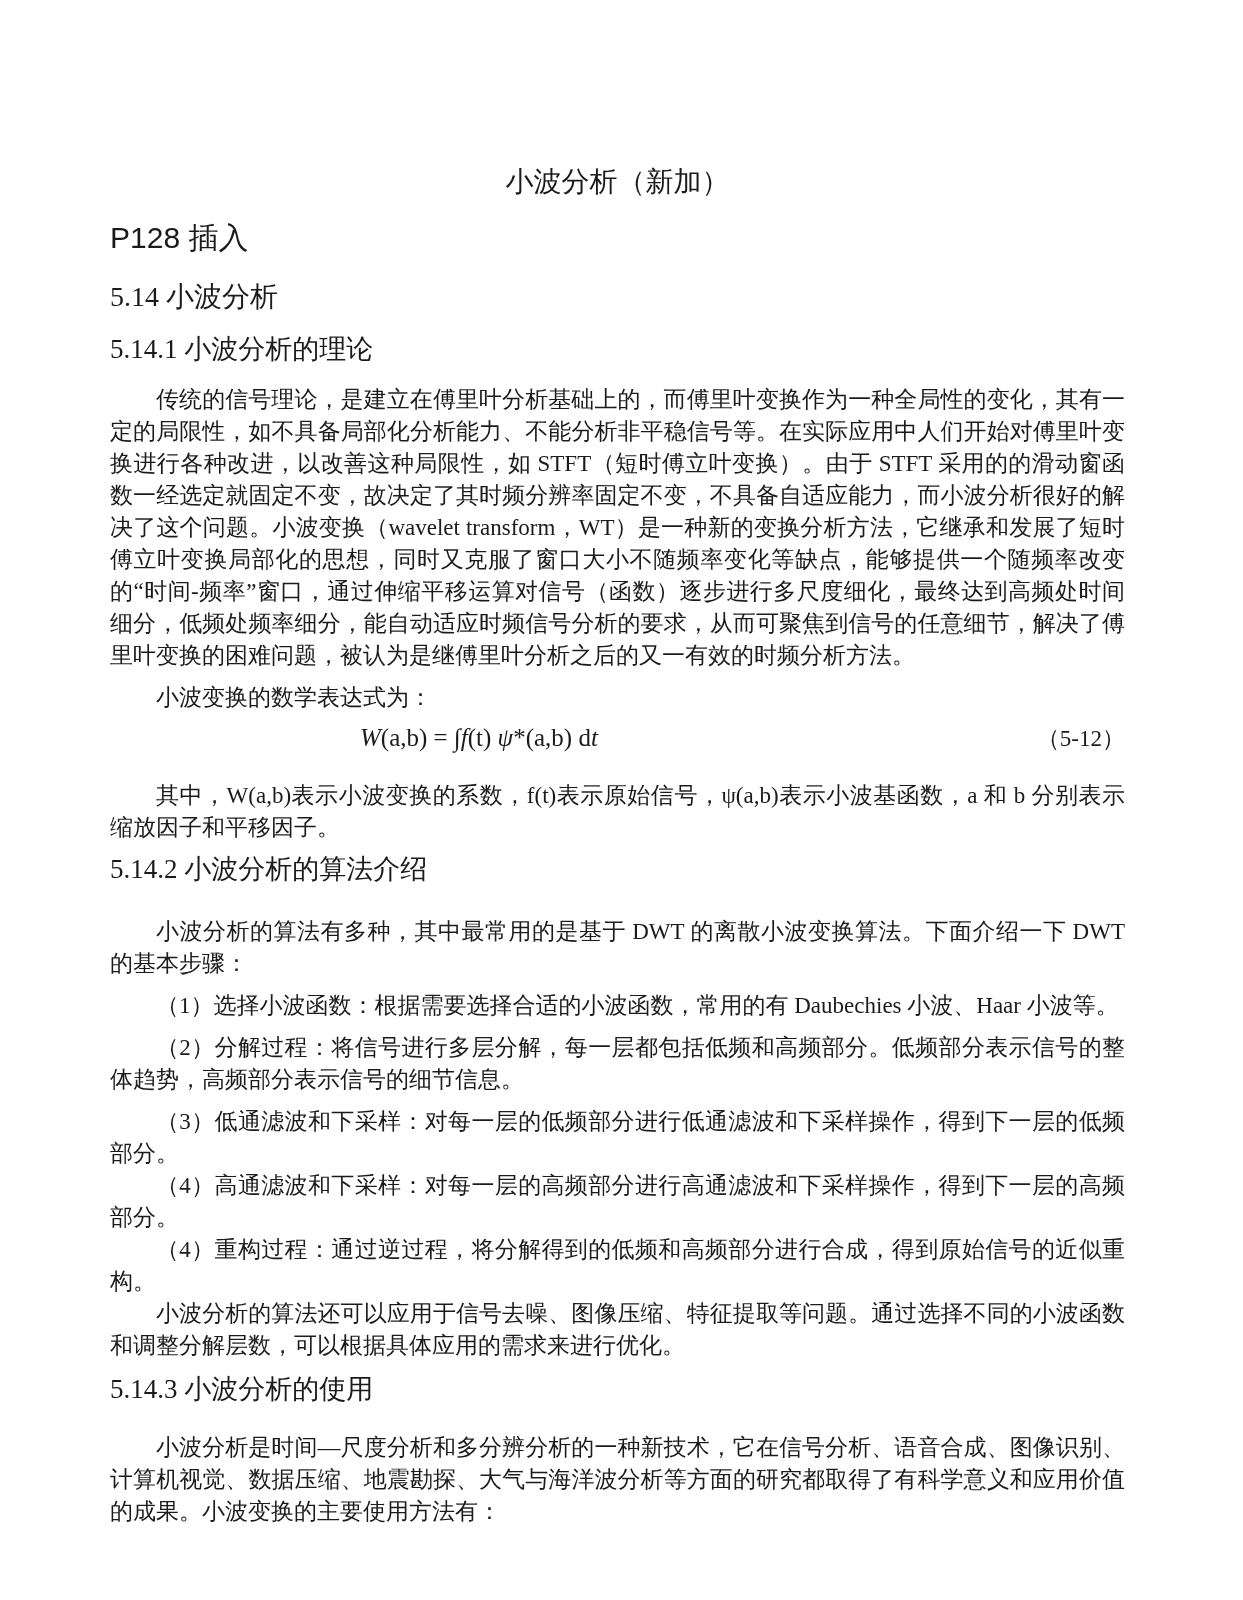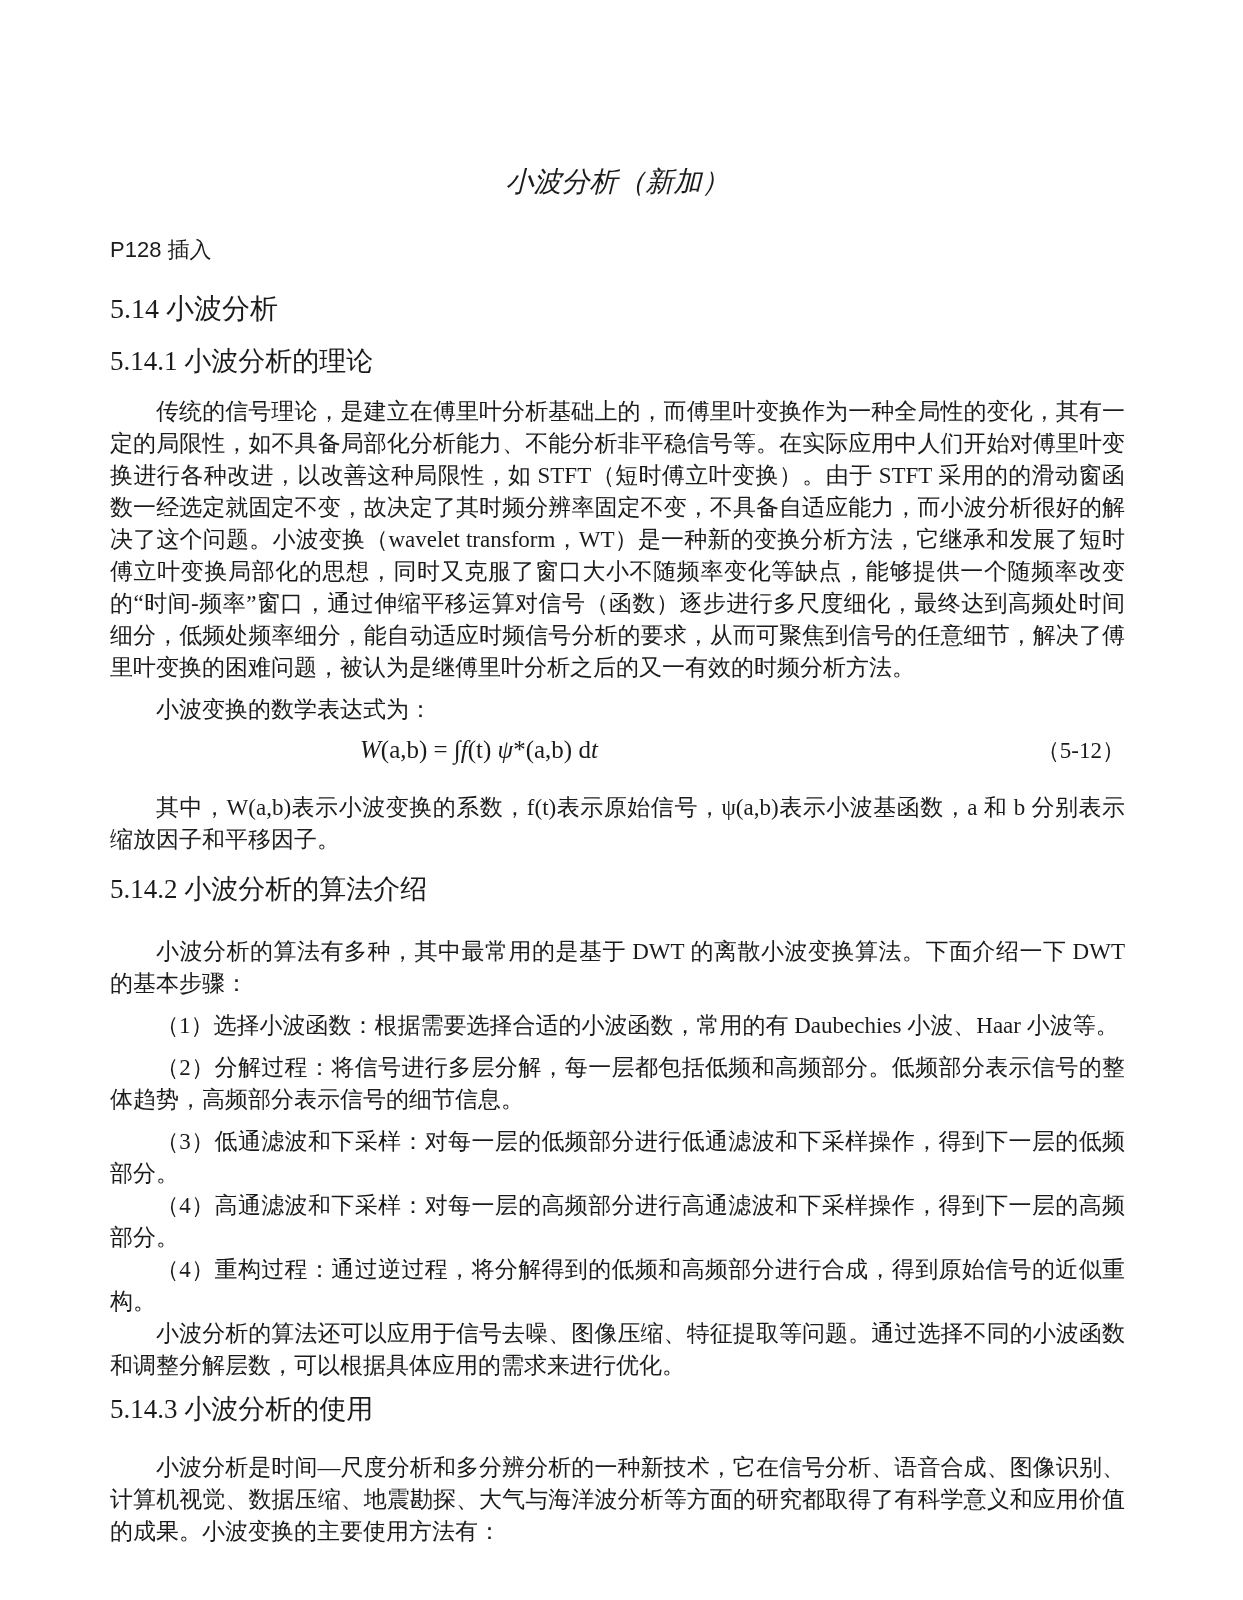--- a/index.html
+++ b/index.html
@@ -19,27 +19,26 @@
     font-family: "Liberation Serif", "DejaVu Serif", serif;
     font-size: 23px;
     line-height: 32px;
     color: #1b1b1b;
   }
   .doc-title {
     text-align: center;
     font-family: "Liberation Sans", "DejaVu Sans", sans-serif;
     font-size: 28px;
     line-height: 32px;
-    font-style: italic;
   }
   .insert-note {
     font-family: "Liberation Sans", "DejaVu Sans", sans-serif;
-    font-size: 22px;
+    font-size: 30px;
     line-height: 32px;
-    margin-top: 36px;
+    margin-top: 24px;
   }
   .h-main {
     font-size: 28px;
     font-weight: normal;
     line-height: 34px;
     margin: 26px 0 0 0;
     font-family: Liberation Serif, serif;
   }
   .h-sub {
     font-size: 27px;
@@ -48,21 +47,21 @@
     margin: 18px 0 0 0;
   }
   p {
     margin: 0;
     text-align: justify;
     text-indent: 2em;
   }
   .mt-p1 { margin-top: 18px; }
   .mt-4  { margin-top: 4px; }
   .mt-3  { margin-top: 10px; }
-  .mt-8  { margin-top: 16px; }
+  .mt-8  { margin-top: 8px; }
   .mt-10 { margin-top: 10px; }
   .mt-26 { margin-top: 26px; }
   .mt-30 { margin-top: 30px; }
   .formula-row {
     display: flex;
     align-items: baseline;
     margin: 6px 0 24px 0;
     padding-left: 250px;
     height: 36px;
     line-height: 36px;

